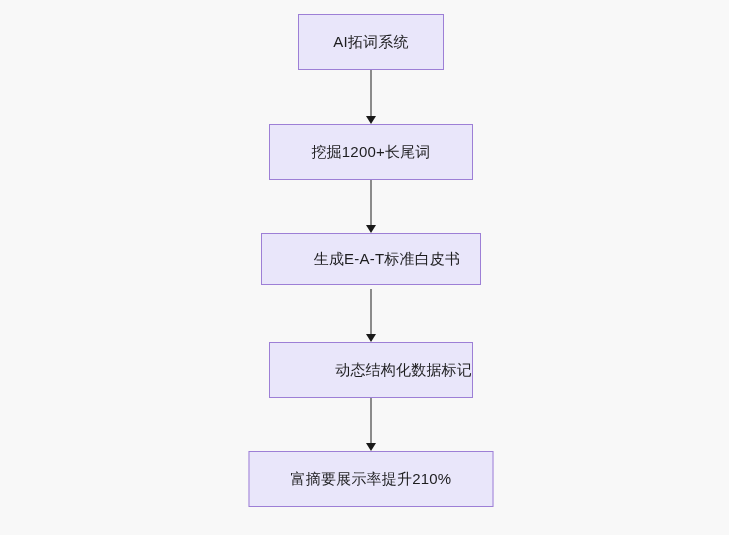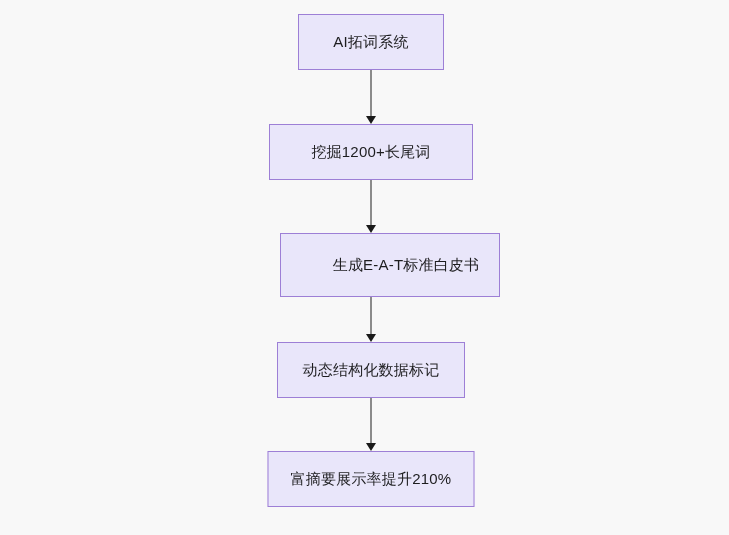--- a/index.html
+++ b/index.html
@@ -84,25 +84,25 @@
   </div>
 
   <div class="node" style="left:371px; top:14px; width:146px; height:56px;">
     <span class="node-label">AI拓词系统</span>
   </div>
 
   <div class="node" style="left:371px; top:124px; width:204px; height:56px;">
     <span class="node-label">挖掘1200+长尾词</span>
   </div>
 
-  <div class="node" style="left:390px; top:233px; width:220px; height:64px;padding-left:32px;">
+  <div class="node" style="left:371px; top:233px; width:220px; height:52px;padding-left:32px;">
     <span class="node-label">生成E-A-T标准白皮书</span>
   </div>
 
-  <div class="node" style="left:371px; top:342px; width:188px; height:56px;">
+  <div class="node" style="left:371px; top:342px; width:204px; height:56px;justify-content:flex-end;">
     <span class="node-label">动态结构化数据标记</span>
   </div>
 
-  <div class="node" style="left:371px; top:451px; width:207px; height:56px;">
+  <div class="node" style="left:371px; top:451px; width:245px; height:56px;">
     <span class="node-label">富摘要展示率提升210%</span>
   </div>
 
 </div>
 
 </body></html>

